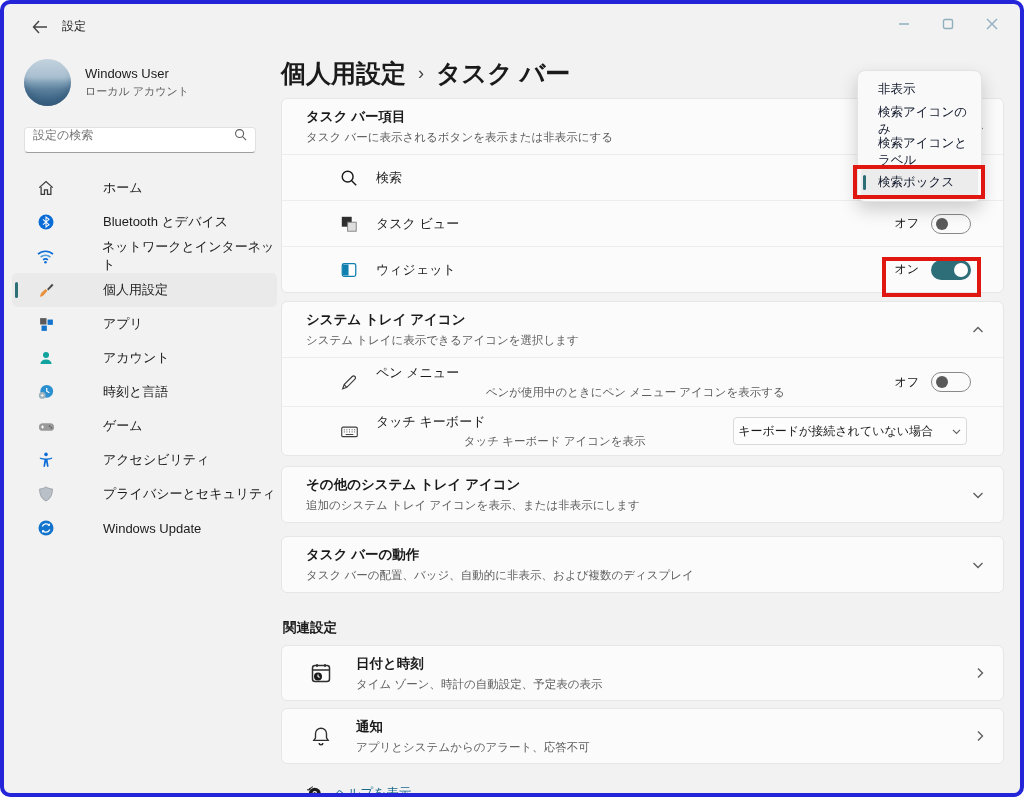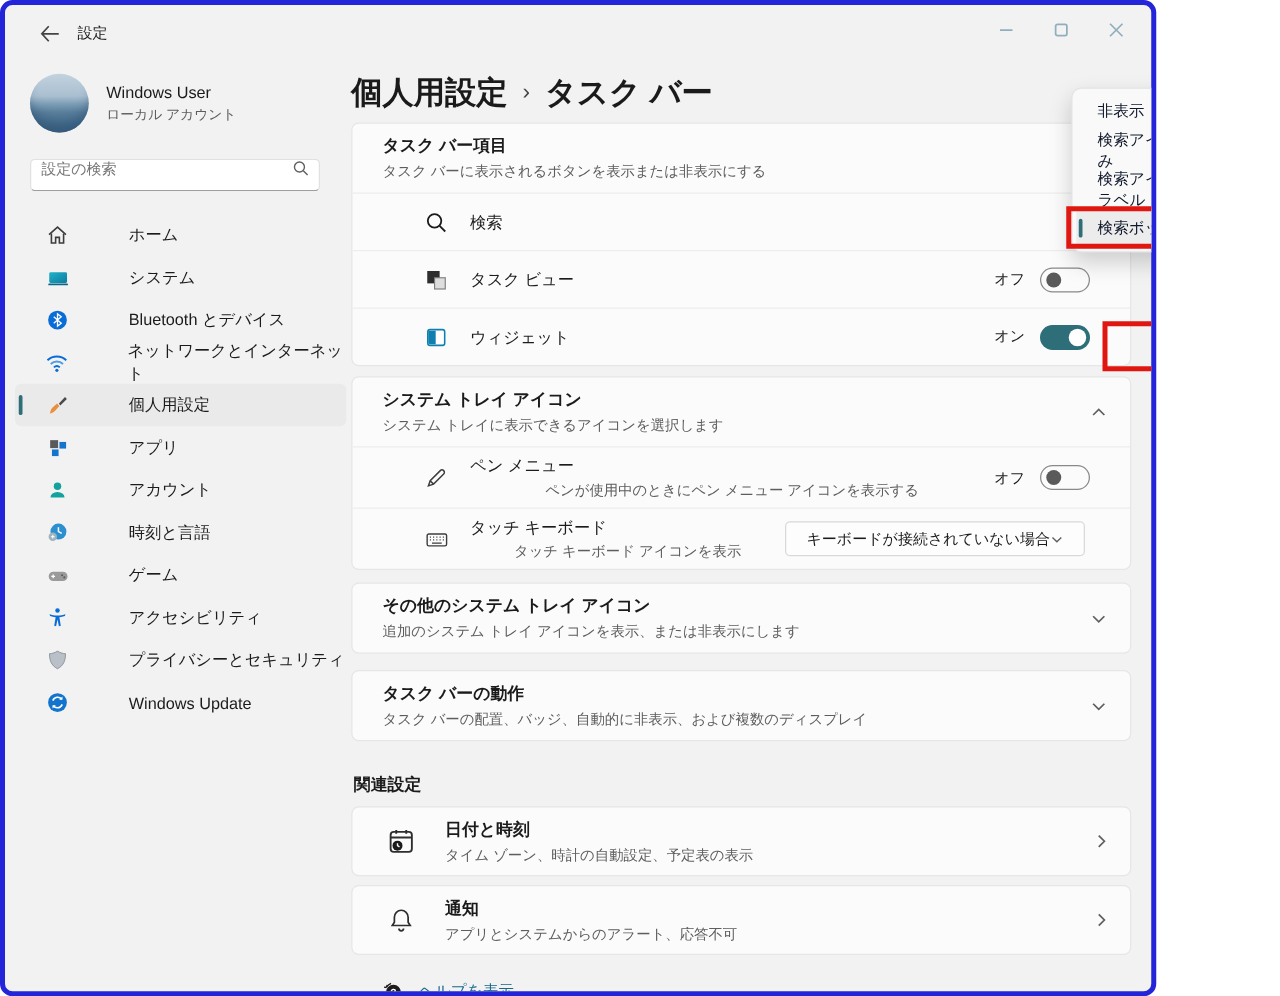--- a/index.html
+++ b/index.html
@@ -1,17 +1,17 @@
 <!DOCTYPE html>
 <html><head>
 <meta charset="utf-8">
 <style>
   * { margin:0; padding:0; box-sizing:border-box; }
   html,body { width:1024px; height:797px; font-family:"Liberation Sans","DejaVu Sans",sans-serif; background:#fff; }
-  .frame { position:absolute; inset:0; width:925px; height:797px; border:4px solid #2424d9; border-radius:10px; background:#f2f2f2; overflow:hidden; }
+  .frame { position:absolute; inset:0; width:1024px; height:797px; border:4px solid #2424d9; border-radius:10px; background:#f2f2f2; overflow:hidden; }
 
   
   .titlebar { position:absolute; left:0; top:0; right:0; height:45px; display:flex; align-items:center; }
   .back-btn { margin-left:22px; width:28px; height:28px; display:flex; align-items:center; justify-content:center; color:#444; font-size:15px; cursor:pointer; }
   .app-title { margin-left:8px; font-size:12px; color:#1b1b1b; }
   .win-controls { position:absolute; right:6px; top:0; height:40px; display:flex; }
   .win-btn { width:44px; height:40px; display:flex; align-items:center; justify-content:center; }
   .win-btn svg { stroke:#8fafbc; stroke-width:1.4; fill:none; }
 
   
@@ -47,21 +47,21 @@
   .row { min-height:46px; display:flex; align-items:center; border-top:1px solid #ededed; padding:4px 16px 4px 56px; }
   .row-ico { width:22px; height:22px; flex:none; display:flex; align-items:center; justify-content:center; }
   .row-label { margin-left:16px; font-size:13px; color:#1b1b1b; flex:1; }
   .row-label .sub { font-size:11.5px; color:#5d5d5d; margin-top:3px; font-weight:normal;text-align:center; }
   .state-lbl { font-size:12px; color:#1b1b1b; margin-right:12px; }
   .toggle { width:40px; height:20px; border-radius:10px; position:relative; margin-right:16px; cursor:pointer; flex:none; }
   .toggle.off { border:1px solid #898989; background:transparent; }
   .toggle.off .knob { position:absolute; left:4px; top:3px; width:12px; height:12px; border-radius:50%; background:#5a5a5a; }
   .toggle.on { background:#2d6e79; }
   .toggle.on .knob { position:absolute; right:3px; top:3px; width:14px; height:14px; border-radius:50%; background:#fff; }
-  .combo-btn { background:#fdfdfd; border:1px solid #d9d9d9; border-radius:4px; height:28px; display:flex; align-items:center; padding:0 16px; margin-right:20px; font-size:12px; color:#1b1b1b; cursor:pointer; gap:0; }
+  .combo-btn { background:#fdfdfd; border:1px solid #d9d9d9; border-radius:4px; height:28px; display:flex; align-items:center; padding:0 4px; margin-right:20px; font-size:12px; color:#1b1b1b; cursor:pointer; gap:18px; }
   .section-heading { margin:26px 0 2px 2px; font-size:13.5px; font-weight:700; color:#1b1b1b; }
   .link-card { display:flex; align-items:center; min-height:56px; padding:6px 16px 6px 26px; cursor:pointer; }
   .link-ico { width:26px; height:26px; flex:none; display:flex; align-items:center; justify-content:center; }
   .link-txt { margin-left:22px; flex:1; }
   .help-row { display:flex; align-items:center; margin:20px 0 0 24px; cursor:pointer; }
   .help-label { margin-left:12px; font-size:12.5px; color:#16688a; }
 
   
   .flyout { position:absolute; left:853px; top:66px; width:125px; background:#f9f9f9; border:1px solid #e3e3e3; border-radius:8px; box-shadow:0 8px 18px rgba(0,0,0,.18); padding:3px 0; z-index:20; }
   .fly-item { height:31px; display:flex; align-items:center; padding-left:17px; font-size:12.5px; color:#0f172a; position:relative; margin:0 3px; border-radius:4px; cursor:pointer; }
@@ -121,35 +121,20 @@
     </div>
     <div class="nav">
       <div class="nav-item">
         <span class="nav-ico">
             <svg width="18" height="18" viewBox="0 0 24 24">
               <path d="M3 11.5 L12 3.5 L21 11.5" stroke="#3c3c3c" stroke-width="1.7" fill="none"></path>
               <path d="M5.5 10.5 V20.5 H10 V14.5 H14 V20.5 H18.5 V10.5" stroke="#3c3c3c" stroke-width="1.7" fill="none"></path>
             </svg>
           </span>
         <span class="nav-label">ホーム</span>
-      </div>
-      <div class="nav-item">
-        <span class="nav-ico">
-            <svg width="19" height="19" viewBox="0 0 24 24">
-              <defs>
-                <linearGradient id="sysg" x1="0" y1="0" x2="1" y2="1">
-                  <stop offset="0" stop-color="#20b3c9"></stop>
-                  <stop offset="1" stop-color="#0c7ba0"></stop>
-                </linearGradient>
-              </defs>
-              <rect x="3" y="6" width="18" height="11" rx="1.5" fill="url(#sysg)"></rect>
-              <rect x="2" y="17.5" width="20" height="1.8" rx="0.9" fill="#0a6786"></rect>
-            </svg>
-          </span>
-        <span class="nav-label">システム</span>
       </div>
       <div class="nav-item">
         <span class="nav-ico">
             <svg width="18" height="18" viewBox="0 0 24 24">
               <circle cx="12" cy="12" r="10" fill="#0a6cd6"></circle>
               <path d="M8 8.5 L16 15.5 L12 18.5 V5.5 L16 8.5 L8 15.5" stroke="#fff" stroke-width="1.4" fill="none"></path>
             </svg>
           </span>
         <span class="nav-label">Bluetooth とデバイス</span>
       </div>

